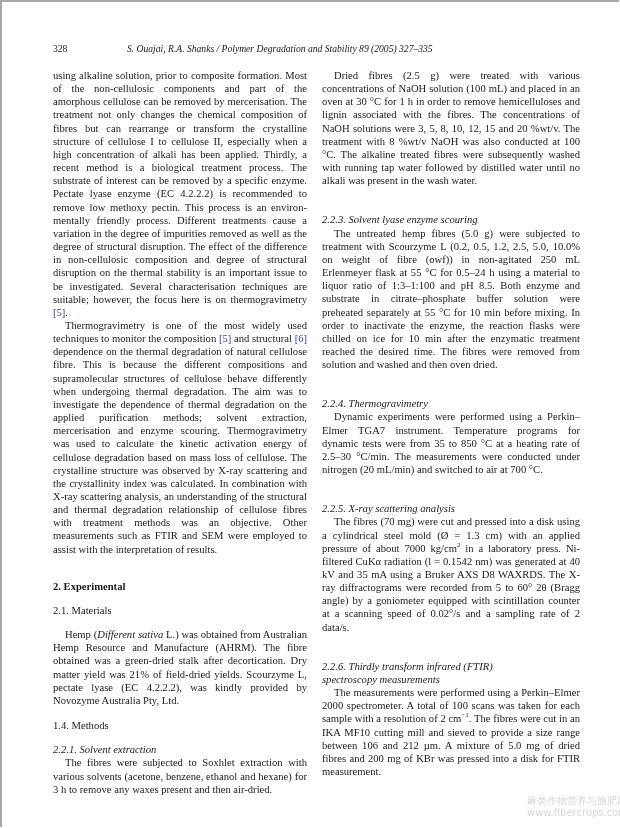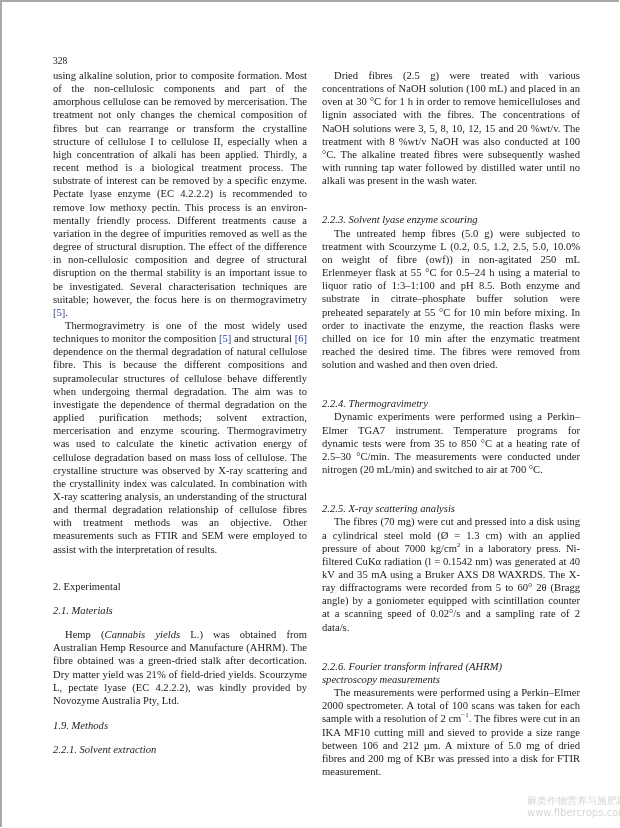--- a/index.html
+++ b/index.html
@@ -1,72 +1,74 @@
 <!DOCTYPE html>
 <html><head>
 <meta charset="utf-8">
 <style>
   html, body { margin: 0; padding: 0; background: #ffffff; }
   body { width: 620px; height: 828px; position: relative; overflow: hidden;
          font-family: "Liberation Serif", "DejaVu Serif", serif; color: #1a1a1a; }
   .frame { position: absolute; left: 0; top: 0; width: 619px; height: 827px;
            border-top: 2px solid #a8a8a8; border-left: 2px solid #a8a8a8; box-sizing: border-box; }
-  .running-head { position: absolute; top: 54px; left: 53px; width: 527px; height: 14px;
+  .running-head { position: absolute; top: 42px; left: 53px; width: 527px; height: 14px;
                   font-size: 9.6px; line-height: 14px; }
   .page-number { position: absolute; left: 0; top: 0; }
   .journal-ref { position: absolute; left: 74px; top: 0; font-style: italic; white-space: nowrap; }
   .col { position: absolute; top: 69px; font-size: 10.6px; line-height: 13.15px; text-align: justify; }
   .col-left { left: 53px; width: 254px; }
   .col-right { left: 322px; width: 258px; }
   p { margin: 0; hyphens: manual; }
   p.indent { text-indent: 12px; }
   .cite { color: #2a3f9e; }
-  .h-sec { font-weight: normal; margin-top: 24px; margin-bottom: 11px; }
-  .h-sub { font-style: italic; margin-bottom: 11px; }
+  .h-sec { font-weight: bold; margin-top: 24px; margin-bottom: 11px; }
+  .h-sub { margin-bottom: 11px; }
   .h-subsub { font-style: italic; }
   .gap-sm { height: 12px; }
   .gap-md { height: 26px; }
   em { font-style: italic; }
   sup { font-size: 7px; line-height: 0; }
   .watermark { position: absolute; left: 495px; top: 795px; font-family: "DejaVu Sans", sans-serif;
                color: #d6d6d6; font-size: 10px; line-height: 11.5px; margin-left: 32px; }
 </style>
 </head>
 <body>
 
 <div class="frame"></div>
 
 <div class="running-head">
   <span class="page-number">328</span>
+  <span class="journal-ref">S. Ouajai, R.A. Shanks / Polymer Degradation and Stability 89 (2005) 327–335</span>
 </div>
 
 <div class="col col-left">
   <p><span>using alkaline solution, prior to composite formation. Most of the non-cellulosic components and part of the amorphous cellulose can be removed by mercerisation. The treatment not only changes the chemical composition of fibres but can rearrange or transform the crystalline structure of cellulose I to cellulose II, especially when a high concentration of alkali has been applied. Thirdly, a recent method is a biological treatment process. The substrate of interest can be removed by a specific enzyme. Pectate lyase enzyme (EC 4.2.2.2) is recommended to remove low methoxy pectin. This process is an environ­mentally friendly process. Different treatments cause a variation in the degree of impurities removed as well as the degree of structural disruption. The effect of the difference in non-cellulosic composition and degree of structural disruption on the thermal stability is an important issue to be investigated. Several character­isation techniques are suitable; however, the focus here is on thermogravimetry </span><span class="cite">[5]</span><span>.</span></p>
   <p class="indent"><span>Thermogravimetry is one of the most widely used techniques to monitor the composition </span><span class="cite">[5]</span><span> and structural </span><span class="cite">[6]</span><span> dependence on the thermal degradation of natural cellulose fibre. This is because the different compositions and supramolecular structures of cellulose behave differently when undergoing thermal degradation. The aim was to investigate the dependence of thermal degradation on the applied purification methods; solvent extraction, mercerisation and enzyme scouring. Thermogravimetry was used to calculate the kinetic activation energy of cellulose degradation based on mass loss of cellulose. The crystalline structure was observed by X-ray scattering and the crystallinity index was calculated. In combination with X-ray scattering anal­ysis, an understanding of the structural and thermal degradation relationship of cellulose fibres with treat­ment methods was an objective. Other measurements such as FTIR and SEM were employed to assist with the interpretation of results.</span></p>
 
   <p class="h-sec">2. Experimental</p>
   <p class="h-sub">2.1. Materials</p>
-  <p class="indent"><span>Hemp (</span><em>Cannabis yields</em><span> L.) was obtained from Australian Hemp Resource and Manufacture (AHRM). The fibre obtained was a green-dried stalk after decortication. Dry matter yield was 21% of field-dried yields. Scourzyme L, pectate lyase (EC 4.2.2.2), was kindly provided by Novozyme Australia Pty, Ltd.</span></p>
+  <p class="indent"><span>Hemp (</span><em>Different sativa</em><span> L.) was obtained from Australian Hemp Resource and Manufacture (AHRM). The fibre obtained was a green-dried stalk after decortication. Dry matter yield was 21% of field-dried yields. Scourzyme L, pectate lyase (EC 4.2.2.2), was kindly provided by Novozyme Australia Pty, Ltd.</span></p>
   <div class="gap-sm"></div>
-  <p class="h-sub">1.9. Methods</p>
+  <p class="h-sub">1.4. Methods</p>
   <p class="h-subsub">2.2.1. Solvent extraction</p>
+  <p class="indent">The fibres were subjected to Soxhlet extraction with various solvents (acetone, benzene, ethanol and hexane) for 3 h to remove any waxes present and then air-dried.</p>
 </div>
 
 <div class="col col-right">
   <p class="indent">Dried fibres (2.5 g) were treated with various concentrations of NaOH solution (100 mL) and placed in an oven at 30 °C for 1 h in order to remove hemi­celluloses and lignin associated with the fibres. The concentrations of NaOH solutions were 3, 5, 8, 10, 12, 15 and 20 %wt/v. The treatment with 8 %wt/v NaOH was also conducted at 100 °C. The alkaline treated fibres were subsequently washed with running tap water followed by distilled water until no alkali was present in the wash water.</p>
   <div class="gap-md"></div>
   <p class="h-subsub">2.2.3. Solvent lyase enzyme scouring</p>
   <p class="indent">The untreated hemp fibres (5.0 g) were subjected to treatment with Scourzyme L (0.2, 0.5, 1.2, 2.5, 5.0, 10.0% on weight of fibre (owf)) in non-agitated 250 mL Erlenmeyer flask at 55 °C for 0.5–24 h using a material to liquor ratio of 1:3–1:100 and pH 8.5. Both enzyme and substrate in citrate–phosphate buffer solution were preheated separately at 55 °C for 10 min before mixing. In order to inactivate the enzyme, the reaction flasks were chilled on ice for 10 min after the enzymatic treatment reached the desired time. The fibres were removed from solution and washed and then oven dried.</p>
   <div class="gap-md"></div>
   <p class="h-subsub">2.2.4. Thermogravimetry</p>
   <p class="indent">Dynamic experiments were performed using a Per­kin–Elmer TGA7 instrument. Temperature programs for dynamic tests were from 35 to 850 °C at a heating rate of 2.5–30 °C/min. The measurements were con­ducted under nitrogen (20 mL/min) and switched to air at 700 °C.</p>
   <div class="gap-md"></div>
   <p class="h-subsub">2.2.5. X-ray scattering analysis</p>
   <p class="indent"><span>The fibres (70 mg) were cut and pressed into a disk using a cylindrical steel mold (Ø = 1.3 cm) with an applied pressure of about 7000 kg/cm</span><sup>2</sup><span> in a laboratory press. Ni-filtered CuKα radiation (l = 0.1542 nm) was generated at 40 kV and 35 mA using a Bruker AXS D8 WAXRDS. The X-ray diffractograms were recorded from 5 to 60° 2θ (Bragg angle) by a goniometer equipped with scintillation counter at a scanning speed of 0.02°/s and a sampling rate of 2 data/s.</span></p>
   <div class="gap-md"></div>
-  <p class="h-subsub"><span>2.2.6. Fourier transform infrared (AHRM)</span><br><span>spectroscopy measurements</span></p>
+  <p class="h-subsub"><span>2.2.6. Thirdly transform infrared (FTIR)</span><br><span>spectroscopy measurements</span></p>
   <p class="indent"><span>The measurements were performed using a Perkin–Elmer 2000 spectrometer. A total of 100 scans was taken for each sample with a resolution of 2 cm</span><sup>−1</sup><span>. The fibres were cut in an IKA MF10 cutting mill and sieved to provide a size range between 106 and 212 µm. A mixture of 5.0 mg of dried fibres and 200 mg of KBr was pressed into a disk for FTIR measurement.</span></p>
 </div>
 
 <div class="watermark">
   <div>麻类作物营养与施肥网</div>
   <div>www.fibercrops.com</div>
 </div>
 
 </body></html>

